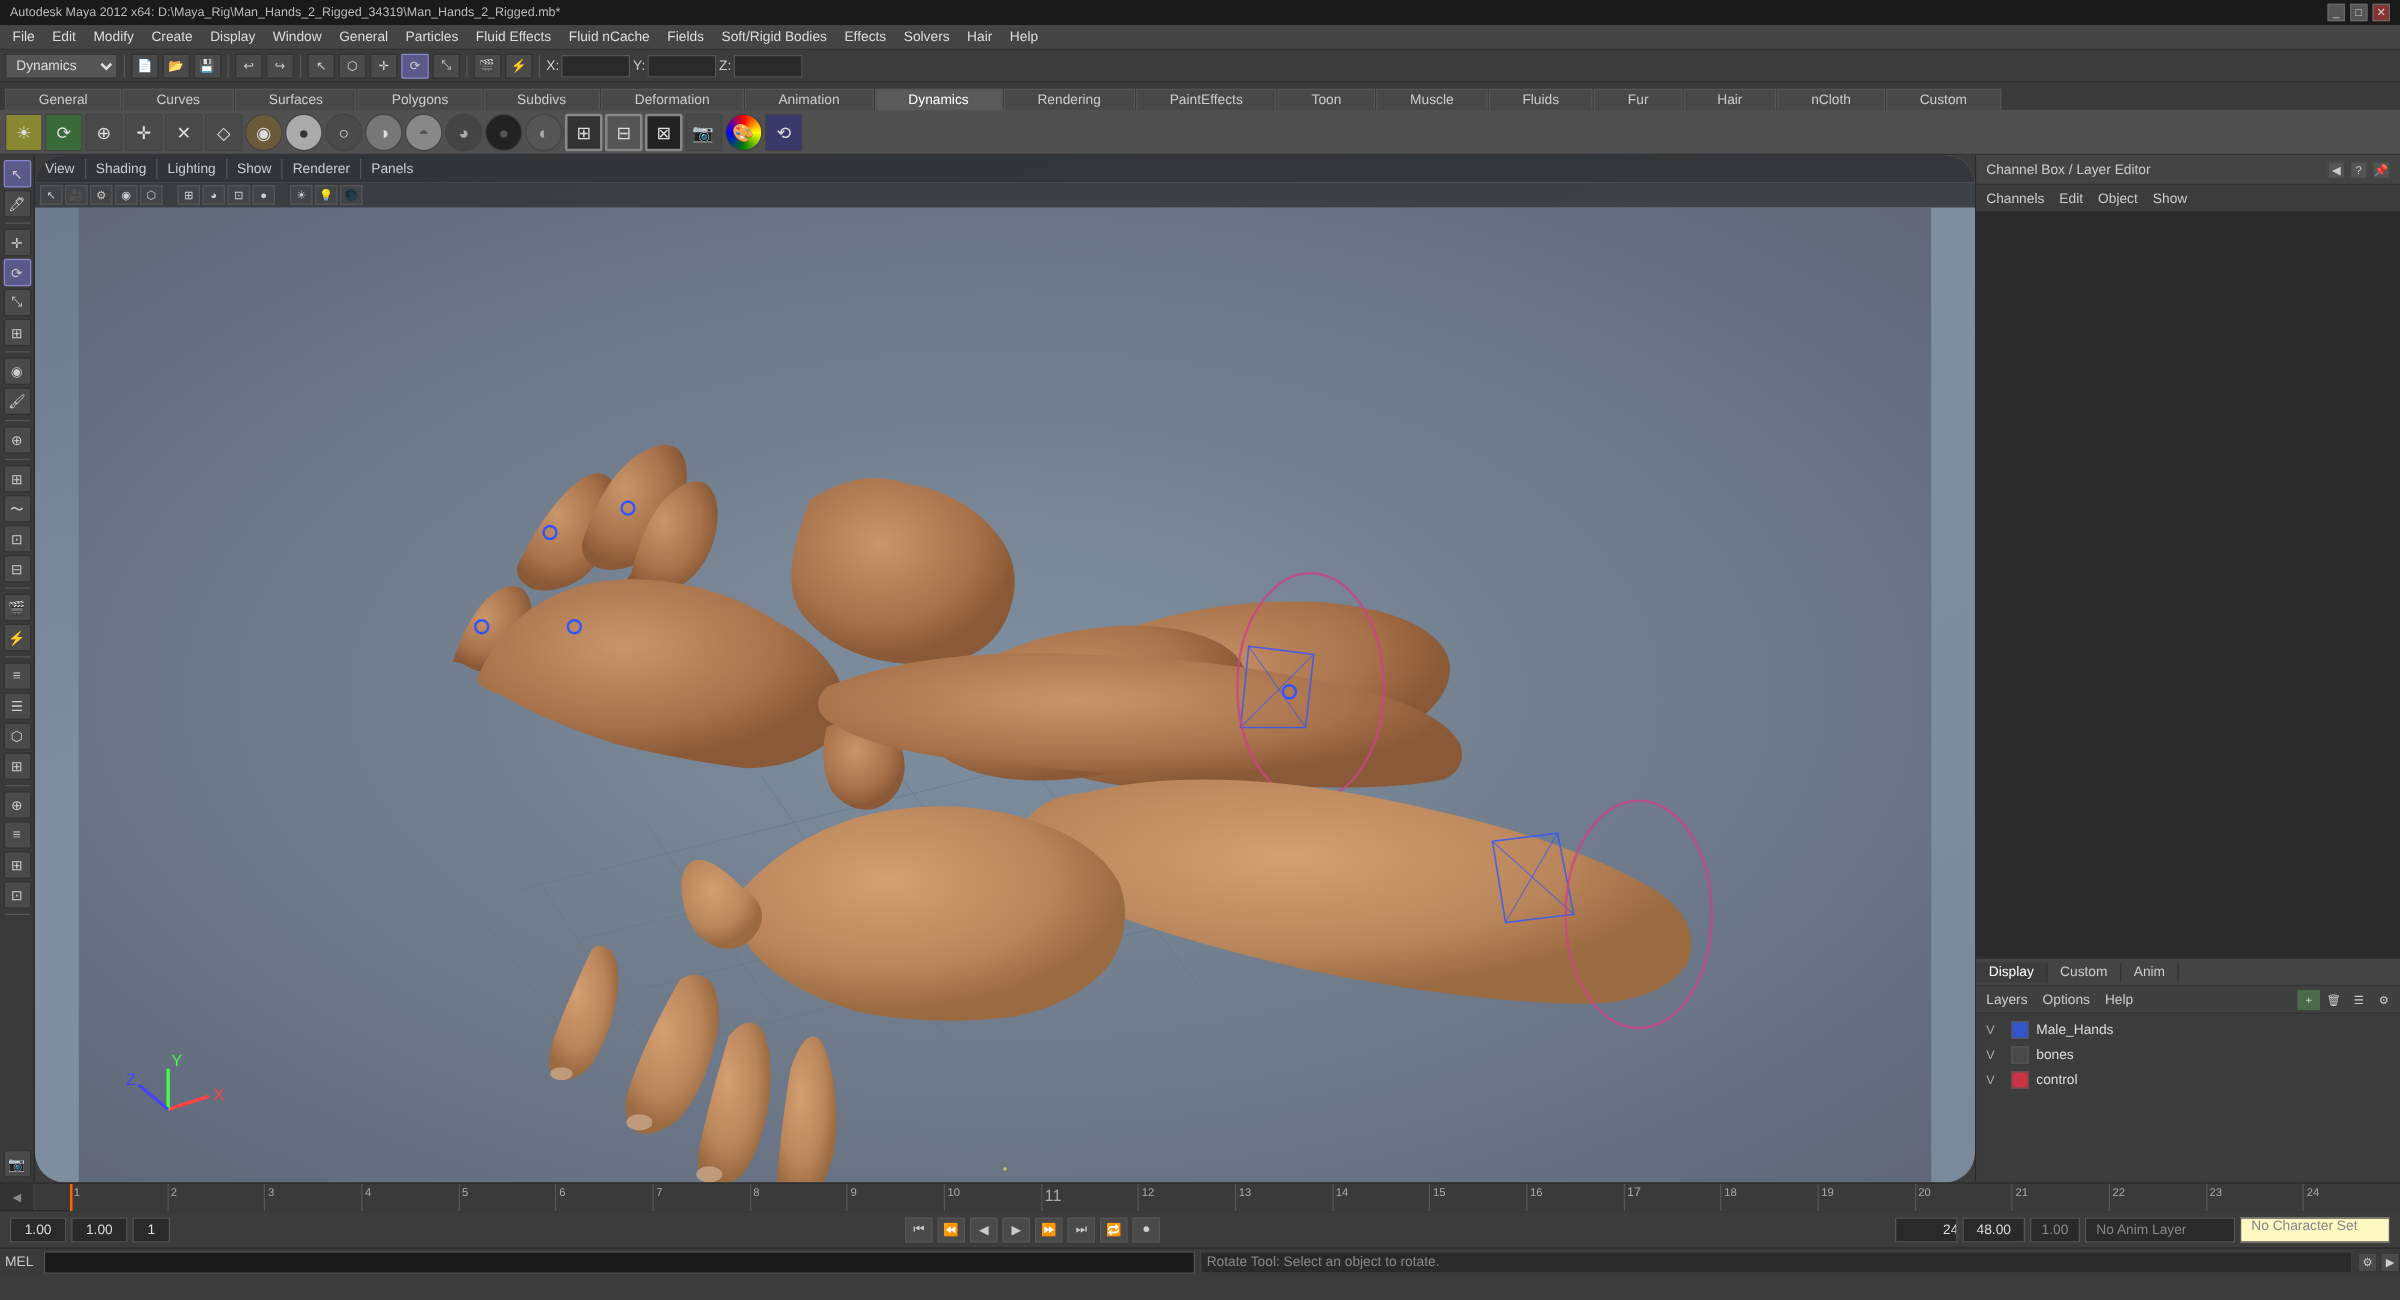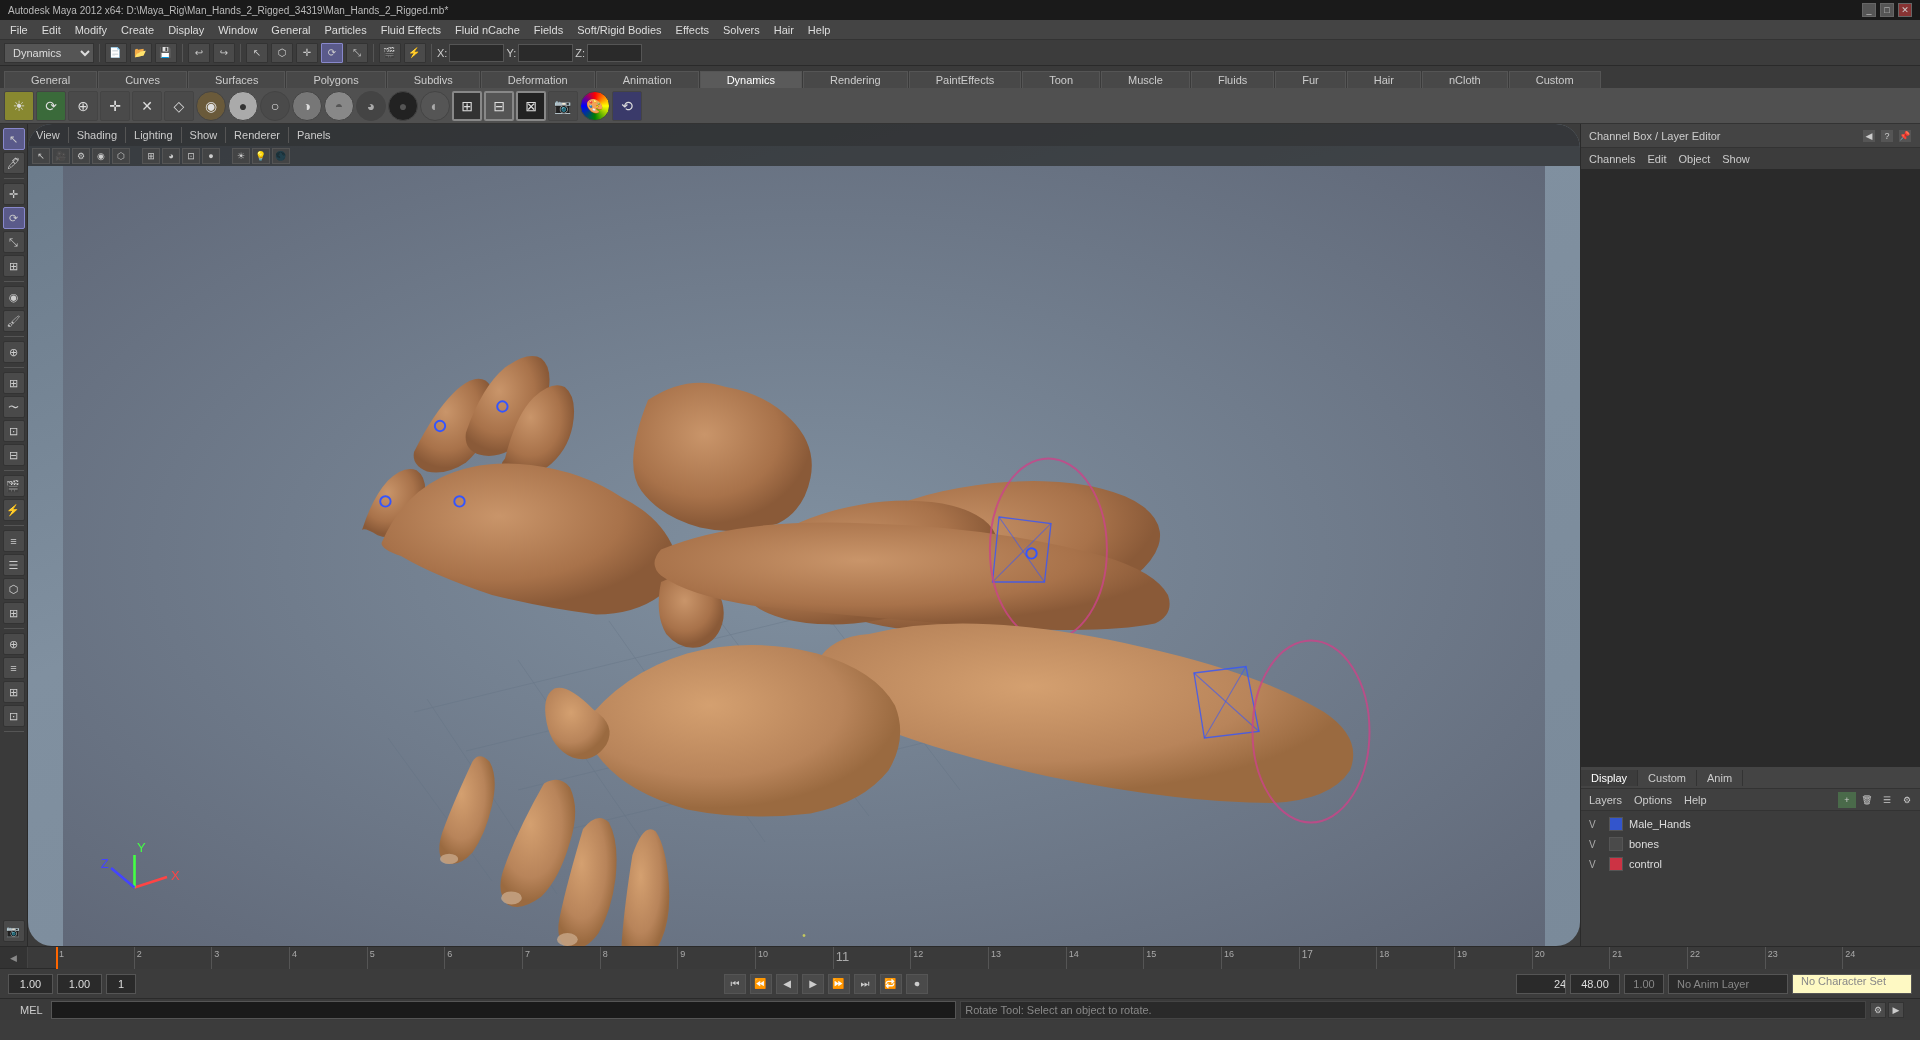--- a/index.html
+++ b/index.html
@@ -852,21 +852,21 @@
   <input class="range-field" value="48.00" style="width: 50px; height: 20px; background: rgb(42, 42, 42); border: 1px solid rgb(85, 85, 85); color: rgb(221, 221, 221); font-size: 11px; text-align: center;">
   <div style="width:40px;height:20px;background:#2a2a2a;border:1px solid #555;color:#888;font-size:11px;display:flex;align-items:center;justify-content:center;">1.00</div>
   <div id="no-anim-layer">
     <span>No Anim Layer</span>
   </div>
   <div id="no-char-set">
     <span>No Character Set</span>
   </div>
 </div>
 
-<div id="mel-bar" style="height:22px; background:#3a3a3a; display:flex; align-items:center; padding:0 16px; gap:4px; border-top:1px solid #2a2a2a;">
+<div id="mel-bar" style="height:22px; background:#3a3a3a; display:flex; align-items:center; padding:0 0; gap:4px; border-top:1px solid #2a2a2a;">
   <span id="mel-label" style="color:#ccc;font-size:11px;padding:0 4px;">MEL</span>
   <input id="mel-input" style="width: 180px; height: 18px; background: rgb(26, 26, 26); border: 1px solid rgb(85, 85, 85); color: rgb(221, 221, 221); font-size: 11px; padding: 0px 4px;">
   <div id="mel-output" style="flex:1;height:18px;background:#2a2a2a;border:1px solid #444;color:#888;font-size:11px;padding:0 4px;display:flex;align-items:center;">
     <span>Rotate Tool: Select an object to rotate.</span>
   </div>
   <div id="mel-icons" style="display:flex;gap:2px;">
     <div style="width:16px;height:16px;background:#4a4a4a;border:1px solid #333;display:flex;align-items:center;justify-content:center;font-size:9px;cursor:pointer;color:#ccc;">⚙</div>
     <div style="width:16px;height:16px;background:#4a4a4a;border:1px solid #333;display:flex;align-items:center;justify-content:center;font-size:9px;cursor:pointer;color:#ccc;">▶</div>
   </div>
 </div>

